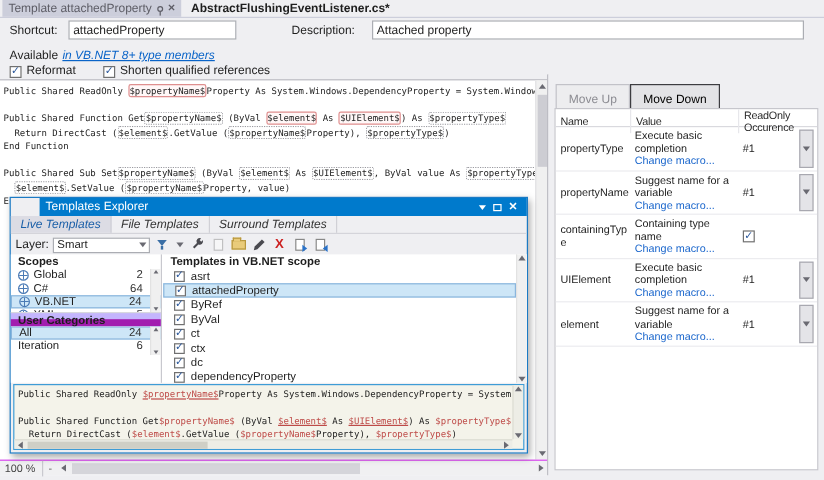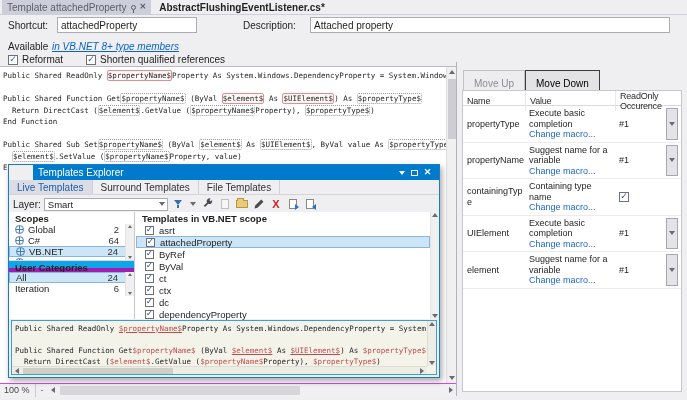--- a/index.html
+++ b/index.html
@@ -49,41 +49,41 @@
 
   
   .texpl { position:absolute; left:8px; top:164px; width:432px; height:214px; background:#EFEFF2; border:1px solid #1B7AC4; box-shadow:2px 3px 6px rgba(0,0,0,.35); }
   .ttitle { position:absolute; left:0; top:0; right:0; height:15px; background:#007ACC; color:#fff; display:flex; align-items:center; padding:0 5px;margin-left:24px; }
   .ttitle .name { flex:1; font-size:10px; }
   .wbtn { display:inline-flex; align-items:center; justify-content:center; width:13px; height:13px; }
   .wmax { width:7px; height:6px; border:1px solid #fff; }
   .wx { color:#fff; font-size:9px; font-weight:bold; line-height:1; }
   .wtd { border-top-color:#fff; }
   .ttabs { position:absolute; left:0; top:15px; right:0; height:15px; display:flex; align-items:stretch; border-bottom:1px solid #D4D4DA; }
-  .ttab { display:flex; align-items:center; padding:0 8px; color:#333; border-right:1px solid #D0D0D6; }
+  .ttab { display:flex; align-items:center; padding:0 8px; color:#333; border-right:1px solid #D0D0D6;font-style:italic; }
   .ttab.active { background:#DCDCE4; color:#1B5FA8; }
   .ttool { position:absolute; left:0; top:31px; right:0; height:16px; display:flex; align-items:center; gap:3px; padding:0 4px; }
-  .combo { width:124px; height:13px; background:#fff; border:1px solid #ABADB3; display:flex; align-items:center; }
+  .combo { width:81px; height:13px; background:#fff; border:1px solid #ABADB3; display:flex; align-items:center; }
   .combo .val { flex:1; padding-left:3px; font-size:9.5px; }
   .tico { width:14px; height:14px; display:inline-flex; align-items:center; justify-content:center; position:relative; }
   .funnelwrap { display:flex; flex-direction:column; align-items:center; }
   .funnel { width:0; height:0; border-left:4px solid transparent; border-right:4px solid transparent; border-top:5px solid #3a6ea5; }
   .fstem { width:2px; height:3px; background:#3a6ea5; }
   .doc { width:8px; height:10px; border:1px solid #888; background:#fff; position:relative; display:inline-block; }
   .doc.faded { opacity:.45; }
   .doc .bdg { position:absolute; right:-3px; bottom:-2px; }
   .folder { width:12px; height:8px; background:#E9CB7A; border:1px solid #B8983F; position:relative; display:inline-block; }
   .folder::before { content:''; position:absolute; left:0; top:-3px; width:5px; height:2px; background:#E9CB7A; border:1px solid #B8983F; border-bottom:none; }
   .delx { color:#CC2222; font-weight:bold; font-size:11px; line-height:1; }
 
   
   .tbody { position:absolute; left:0; top:47px; right:0; height:107px; background:#fff; }
   .leftcol { position:absolute; left:0; top:0; width:126px; height:100%; border-right:1px solid #C8C8CE; }
   .colhdr { font-weight:bold; padding:1px 6px; height:12px; font-size:9.5px; }
-  .uc-hdr { background:#0ea5e9; border-top:1px solid #D8D8DE; border-bottom:4px solid #a21caf; }
+  .uc-hdr { background:#c4b5fd; border-top:1px solid #D8D8DE; border-bottom:6px solid #a21caf; }
   .sclist { position:relative; overflow:hidden; }
   .sc-row { height:11px; display:flex; align-items:center; gap:4px; padding:0 3px 0 6px; font-size:9.5px; }
   .sc-name { flex:1; }
   .sc-count { width:20px; text-align:right; margin-right:12px; color:#333; }
   .sel { background:#CDE6F7; border:1px solid #8AB6DD; }
   .globe { width:9px; height:9px; border:1px solid #4a7ab5; border-radius:50%; flex:0 0 auto;
     background: linear-gradient(transparent 42%, #4a7ab5 42%, #4a7ab5 58%, transparent 58%),
                 linear-gradient(90deg, transparent 42%, #4a7ab5 42%, #4a7ab5 58%, transparent 58%); }
   .minisb { position:absolute; right:0; top:0; bottom:0; width:9px; background:#F0F0F0; border-left:1px solid #E2E2E2; display:flex; flex-direction:column; align-items:center; justify-content:space-between; padding:1px 0; }
   .minisb .tu{border-bottom-width:3px;border-left-width:2.5px;border-right-width:2.5px;}
@@ -194,24 +194,24 @@
       </span>
     <span class="wbtn">
         <span class="wx">✕</span>
       </span>
   </div>
   <div class="ttabs">
       <div class="ttab active">
         <span>Live Templates</span>
       </div>
       <div class="ttab">
+        <span>File Templates</span>
+      </div>
+      <div class="ttab">
         <span>Surround Templates</span>
-      </div>
-      <div class="ttab">
-        <span>File Templates</span>
       </div>
     </div>
   <div class="ttool">
     <span>Layer:</span>
     <span class="combo">
       <span class="val">Smart</span>
       <span class="btn0 btn-combo arr">
           <span class="td"></span>
         </span>
     </span>

